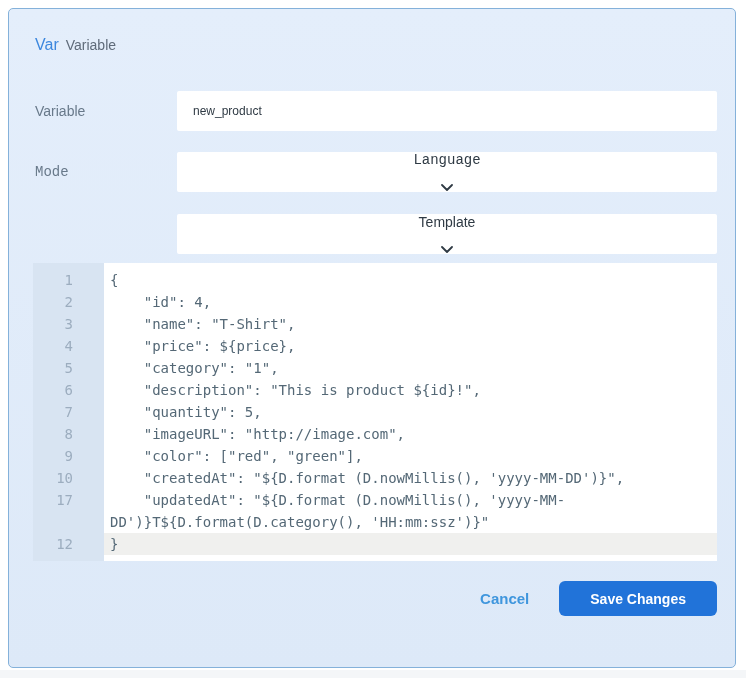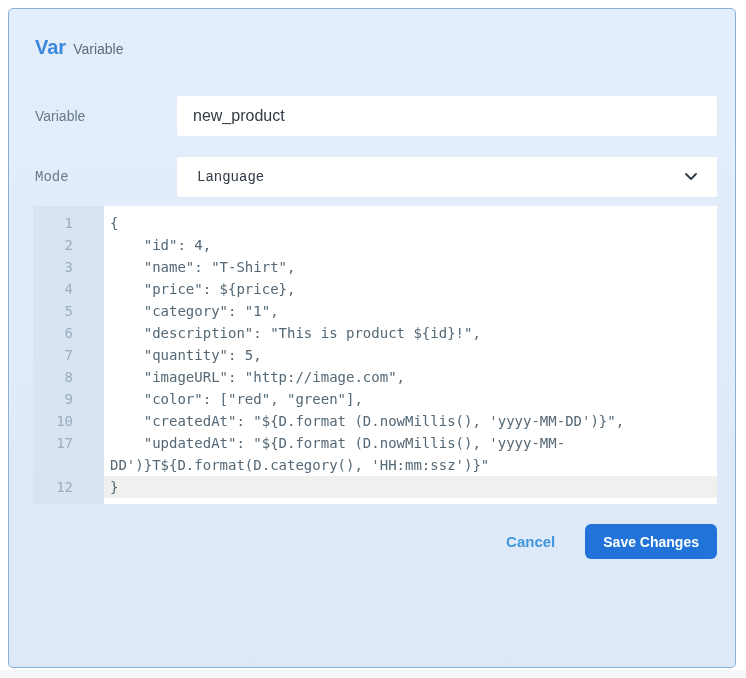--- a/index.html
+++ b/index.html
@@ -16,40 +16,40 @@
   }
   .panel {
     position:absolute; left:8px; top:8px;
     width:728px; height:660px;
     background:linear-gradient(180deg,#e4eefb,#dde9f8);
     border:1px solid #84b1da;
     border-radius:5px;
     padding:0 18px 0 26px;
   }
   .header { margin-top:27px; display:flex; align-items:baseline; }
-  .header .badge { color:#3c87de; font-weight:bold; font-size:20px; }
+  .header .badge { color:#3c87de; font-weight:normal; font-size:16px; }
   .header .title { color:#5f6b7a; font-size:14px; margin-left:7px; }
 
   .form-row { display:flex; align-items:center; }
   .row-variable { margin-top:37px; }
   .row-mode { margin-top:21px;font-family:Liberation Mono, monospace; }
   .row-template { margin-top:22px; }
   .label { width:142px; flex-shrink:0; color:#68798a; font-size:14px; }
   .field { flex:1; }
 
   .text-input {
     width:100%; height:40px; border:none; outline:none;
     background:#ffffff; border-radius:2px;
     font-family:"Liberation Sans", sans-serif;
-    font-size:16px; color:#2f3a44; padding:0 16px;
+    font-size:12px; color:#2f3a44; padding:0 16px;
   }
   .select {
     height:40px; background:#ffffff; border-radius:2px;
     display:flex; align-items:center; justify-content:space-between;
-    padding:0 20px; font-size:14px; color:#2f3a44; cursor:pointer;
+    padding:0 20px; font-size:14px; color:#2f3a44; cursor:pointer;flex-direction:column;
   }
   .chevron { width:12px; height:8px; flex-shrink:0; }
 
   .body-label { margin-top:19px; font-size:13px; color:#68798a; }
 
   .editor {
     margin-top:9px; margin-left:-2px;
     display:flex;
     font-family:"DejaVu Sans Mono", monospace;
     font-size:14px; line-height:22px;
@@ -74,21 +74,21 @@
   }
   .cancel {
     color:#3f96dd; font-size:15px; font-weight:bold;
     background:none; border:none; cursor:pointer;
     font-family:"Liberation Sans", sans-serif;
   }
   .save-btn {
     background:#2173d9; color:#ffffff;
     font-weight:bold; font-size:14px;
     border:none; border-radius:6px;
-    height:35px; padding:0 18px; cursor:pointer;
+    height:35px; padding:0 31px; cursor:pointer;
     font-family:"Liberation Sans", sans-serif;
   }
 </style>
 </head>
 <body>
 
 <div class="panel">
 
   <div class="header">
     <span class="badge">Var</span>
@@ -107,20 +107,31 @@
     <div class="field">
       <div class="select">
         <span>Language</span>
         <svg class="chevron" viewBox="0 0 12 8">
           <path d="M1 1 L6 6 L11 1" stroke="#2f3a44" stroke-width="1.8" fill="none" stroke-linecap="round" stroke-linejoin="round"></path>
         </svg>
       </div>
     </div>
   </div>
 
+  <div class="form-row row-template">
+    <span class="label"></span>
+    <div class="field">
+      <div class="select">
+        <span>Template</span>
+        <svg class="chevron" viewBox="0 0 12 8">
+          <path d="M1 1 L6 6 L11 1" stroke="#2f3a44" stroke-width="1.8" fill="none" stroke-linecap="round" stroke-linejoin="round"></path>
+        </svg>
+      </div>
+    </div>
+  </div>
 
 
   <div class="editor">
     <div class="gutter">
         <div class="ln">1</div>
         <div class="ln">2</div>
         <div class="ln">3</div>
         <div class="ln">4</div>
         <div class="ln">5</div>
         <div class="ln">6</div>

